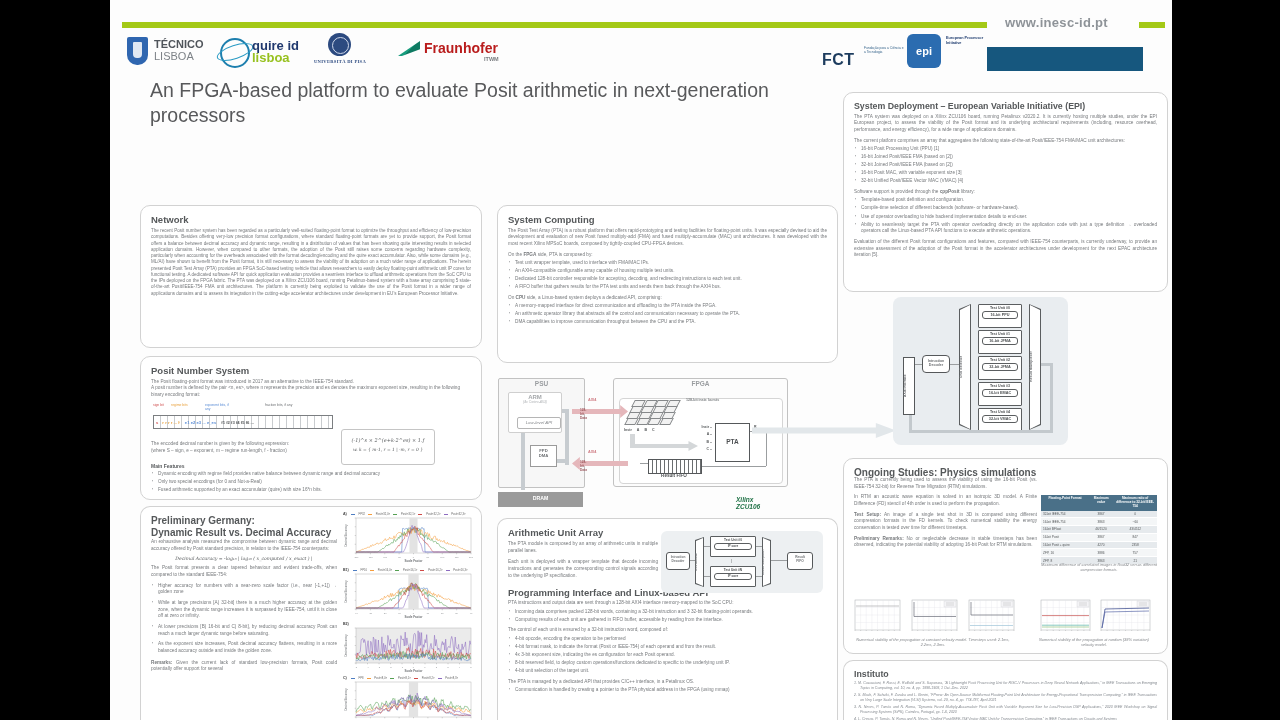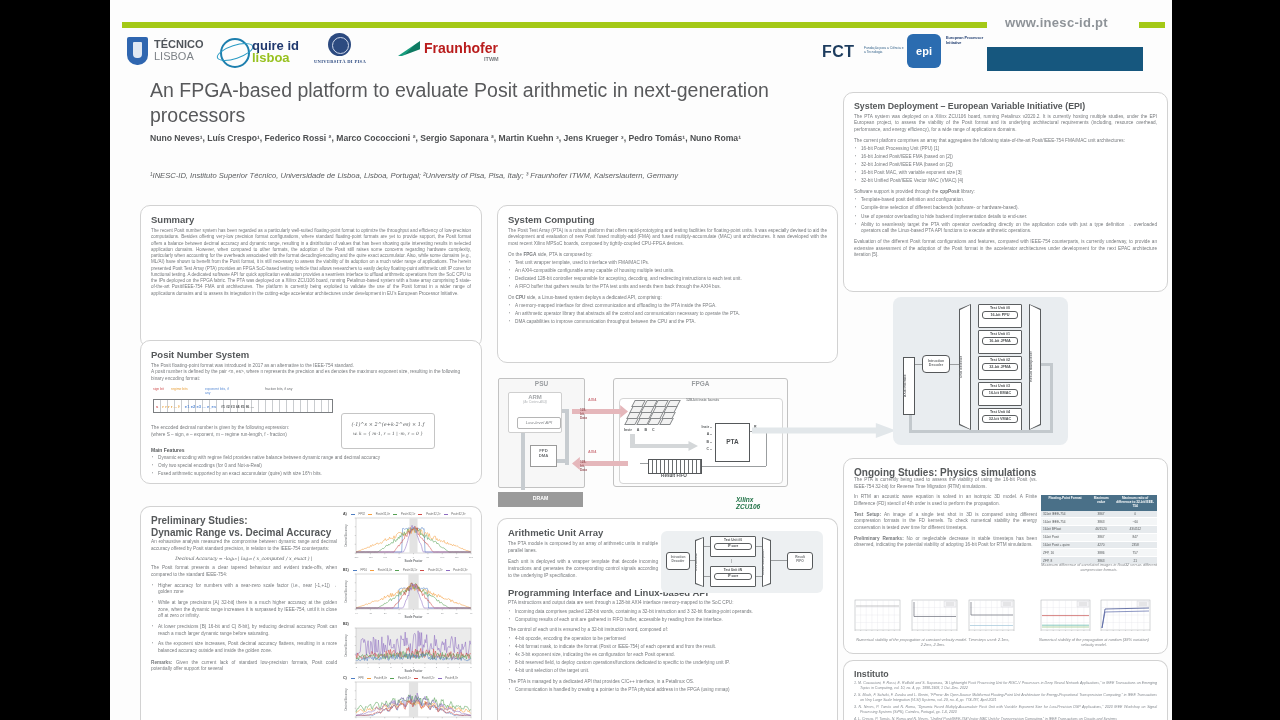--- a/index.html
+++ b/index.html
@@ -75,39 +75,37 @@
         <div class="abs" style="left:4px;top:4px;width:15px;height:15px;border-radius:50%;border:1px solid #cfd8ea;"></div>
       </div>
       <div class="abs" style="left:0;top:26px;width:60px;font-family:'Liberation Serif',serif;font-size:4.6px;font-weight:bold;color:#2c4a80;letter-spacing:0.3px;">UNIVERSITÀ DI PISA</div>
     </div>
     <div class="abs" style="left:288px;top:38px;width:110px;height:30px;">
       <div class="abs" style="left:0;top:3px;width:22px;height:15px;background:linear-gradient(135deg,#179c7d 55%,#0e7a62 55%);clip-path:polygon(0 100%,100% 0,100% 55%,18% 100%);"></div>
       <div class="abs" style="left:26px;top:2px;font-size:14px;font-weight:bold;color:#b91c1c;">Fraunhofer</div>
       <div class="abs" style="left:86px;top:18px;font-size:5.5px;font-weight:bold;color:#7a7d80;">ITWM</div>
     </div>
     <div class="abs" style="left:712px;top:42px;width:90px;height:26px;">
-      <div class="abs" style="left:0;top:1px;font-size:16px;font-weight:bold;color:#1d3c5e;letter-spacing:0.5px;">FCT</div>
+      <div class="abs" style="left:0;top:9px;font-size:16px;font-weight:bold;color:#1d3c5e;letter-spacing:0.5px;">FCT</div>
       <div class="abs" style="left:42px;top:4px;width:42px;font-size:3.3px;color:#36648b;line-height:1.25;">Fundação para a Ciência e a Tecnologia</div>
     </div>
     <div class="abs" style="left:797px;top:34px;width:34px;height:34px;background:#2b6cb0;border-radius:6px;">
       <div class="abs" style="left:0;top:11px;width:34px;text-align:center;font-size:11px;font-weight:bold;color:#fff;">epi</div>
     </div>
     <div class="abs" style="left:836px;top:36px;width:40px;font-size:3.8px;font-weight:bold;color:#1d3b6e;line-height:1.3;">European Processor Initiative</div>
     <div class="abs" style="left:877px;top:47px;width:156px;height:24px;background:#16577e;"></div>
 
     <div class="abs" style="left:40px;top:78px;width:650px;font-size:19.5px;font-weight:normal;color:#58595b;line-height:1.3;">An FPGA-based platform to evaluate Posit arithmetic in next-generation processors</div>
-    <div class="abs" style="left:40px;top:132px;width:630px;font-size:8.6px;font-weight:bold;color:#4d4f51;line-height:1.45;">Nuno Neves¹, Luís Crespo¹, Federico Rossi ², Marco Cococcioni ², Sergio Saponara ², Martin Kuehn ³, Jens Krueger ³, Pedro Tomás¹, Nuno Roma¹</div>
-    <div class="abs" style="left:40px;top:170px;width:620px;font-size:7.6px;font-style:italic;color:#5a5c5e;line-height:1.5;">¹INESC-ID, Instituto Superior Técnico, Universidade de Lisboa, Lisboa, Portugal;    ²University of Pisa, Pisa, Italy;    ³ Fraunhofer ITWM, Kaiserslautern, Germany</div>
 
     <div class="card" style="left:30px;top:205px;width:342px;height:143px;">
-      <div class="h1">Summary</div>
+      <div class="h1">Network</div>
       <div class="body" style="margin-top:3px;font-size:4.55px;line-height:1.38;">The recent Posit number system has been regarded as a particularly well-suited floating-point format to optimize the throughput and efficiency of low-precision computations. Besides offering very-low precision format configurations, where standard floating-point formats are yet to provide support, the Posit format offers a balance between decimal accuracy and dynamic range, resulting in a distribution of values that has been showing quite interesting results in selected application domains. However, when compared to other formats, the adoption of the Posit still raises some concerns regarding hardware complexity, particularly when accounting for the overheads associated with the format decoding/encoding and the quire exact accumulator. Also, while some domains (e.g., ML/AI) have shown to benefit from the Posit format, it is still necessary to assess the viability of its adoption on a much wider range of applications. The herein presented Posit Test Array (PTA) provides an FPGA SoC-based testing vehicle that allows researchers to easily deploy floating-point arithmetic unit IP cores for functional testing. A dedicated software API for quick application evaluation provides a seamless interface to offload arithmetic operations from the SoC CPU to the IPs deployed on the FPGA fabric. The PTA was deployed on a Xilinx ZCU106 board, running Petalinux-based system with a base array comprising 5 state-of-the-art Posit/IEEE-754 FMA unit architectures. The platform is currently being exploited to validate the use of the Posit format in a wider range of applications domains and to assess its integration in the cutting-edge accelerator architectures under development in EU's European Processor Initiative.</div>
     </div>
 
-    <div class="card" style="left:30px;top:340px;width:342px;height:144px;">
+    <div class="card" style="left:30px;top:356px;width:342px;height:144px;">
       <div class="h1">Posit Number System</div>
       <div class="lead" style="margin-top:2.5px;">The Posit floating-point format was introduced in 2017 as an alternative to the IEEE-754 standard.</div>
       <div class="lead">A posit number is defined by the pair &lt;n, es&gt;, where n represents the precision and es denotes the maximum exponent size, resulting in the following binary encoding format:</div>
 
       <div class="abs" style="left:12px;top:46px;width:180px;height:30px;">
         <div class="abs" style="left:0;top:0;width:14px;font-size:3.4px;color:#d05050;line-height:1.2;">sign bit</div>
         <div class="abs" style="left:18px;top:0;width:22px;font-size:3.4px;color:#e8a13c;line-height:1.2;">regime bits</div>
         <div class="abs" style="left:52px;top:0;width:30px;font-size:3.4px;color:#5b8dd6;line-height:1.2;">exponent bits, if any</div>
         <div class="abs" style="left:112px;top:0;width:34px;font-size:3.4px;color:#6f7275;line-height:1.2;">fraction bits, if any</div>
         <div class="abs" style="left:0;top:12px;width:178px;height:12px;border:0.8px solid #7b7e81;display:flex;align-items:center;font-size:4.2px;font-weight:bold;
@@ -130,22 +128,22 @@
         <div>
 
         <div class="bl"><span>Dynamic encoding with regime field provides native balance between dynamic range and decimal accuracy</span></div>
             <div class="bl"><span>Only two special encodings (for 0 and Not-a-Real)</span></div>
             <div class="bl"><span>Fused arithmetic supported by an exact accumulator (quire) with size 16*n bits.</span></div>
           </div>
       </div>
     </div>
 
     <div class="card" style="left:30px;top:506px;width:342px;height:214px;border-bottom:none;border-radius:10px 10px 0 0;">
-      <div class="h2" style="font-size:10px;">Preliminary Studies:</div>
-      <div class="h2" style="font-size:10px;margin-top:1px;">Dynamic Range vs. Decimal Accuracy</div>
+      <div class="h2" style="font-size:10px;">Preliminary Germany:</div>
+      <div class="h2" style="font-size:10px;margin-top:1px;">Dynamic Result vs. Decimal Accuracy</div>
       <div class="abs" style="left:10px;top:32px;width:186px;">
         <div class="body">An exhaustive analysis measured the compromise between dynamic range and decimal accuracy offered by Posit standard precision, in relation to the IEEE-754 counterparts:</div>
         <div style="font-family:'DejaVu Serif',serif;font-style:italic;font-size:4.6px;color:#55585a;text-align:center;margin:4px 0;">Decimal Accuracy = -log₁₀ | log₁₀ ( x_computed / x_exact ) |</div>
         <div class="body">The Posit format presents a clear tapered behaviour and evident trade-offs, when compared to the standard IEEE-754:</div>
         <div style="margin-top:2px;">
 
         <div class="bl" style="margin-top:4px;"><span>Higher accuracy for numbers with a near-zero scale factor (i.e., near [-1,+1]) → golden zone</span></div>
             <div class="bl" style="margin-top:4px;"><span>While at large precisions [A) 32-bit] there is a much higher accuracy at the golden zone, when the dynamic range increases it is surpassed by IEEE-754, until it is close off at zero or infinity.</span></div>
             <div class="bl" style="margin-top:4px;"><span>At lower precisions [B) 16-bit and C) 8-bit], by reducing decimal accuracy Posit can reach a much larger dynamic range before saturating.</span></div>
             <div class="bl" style="margin-top:4px;"><span>As the exponent size increases, Posit decimal accuracy flattens, resulting in a more balanced accuracy outside and inside the golden zone.</span></div>

